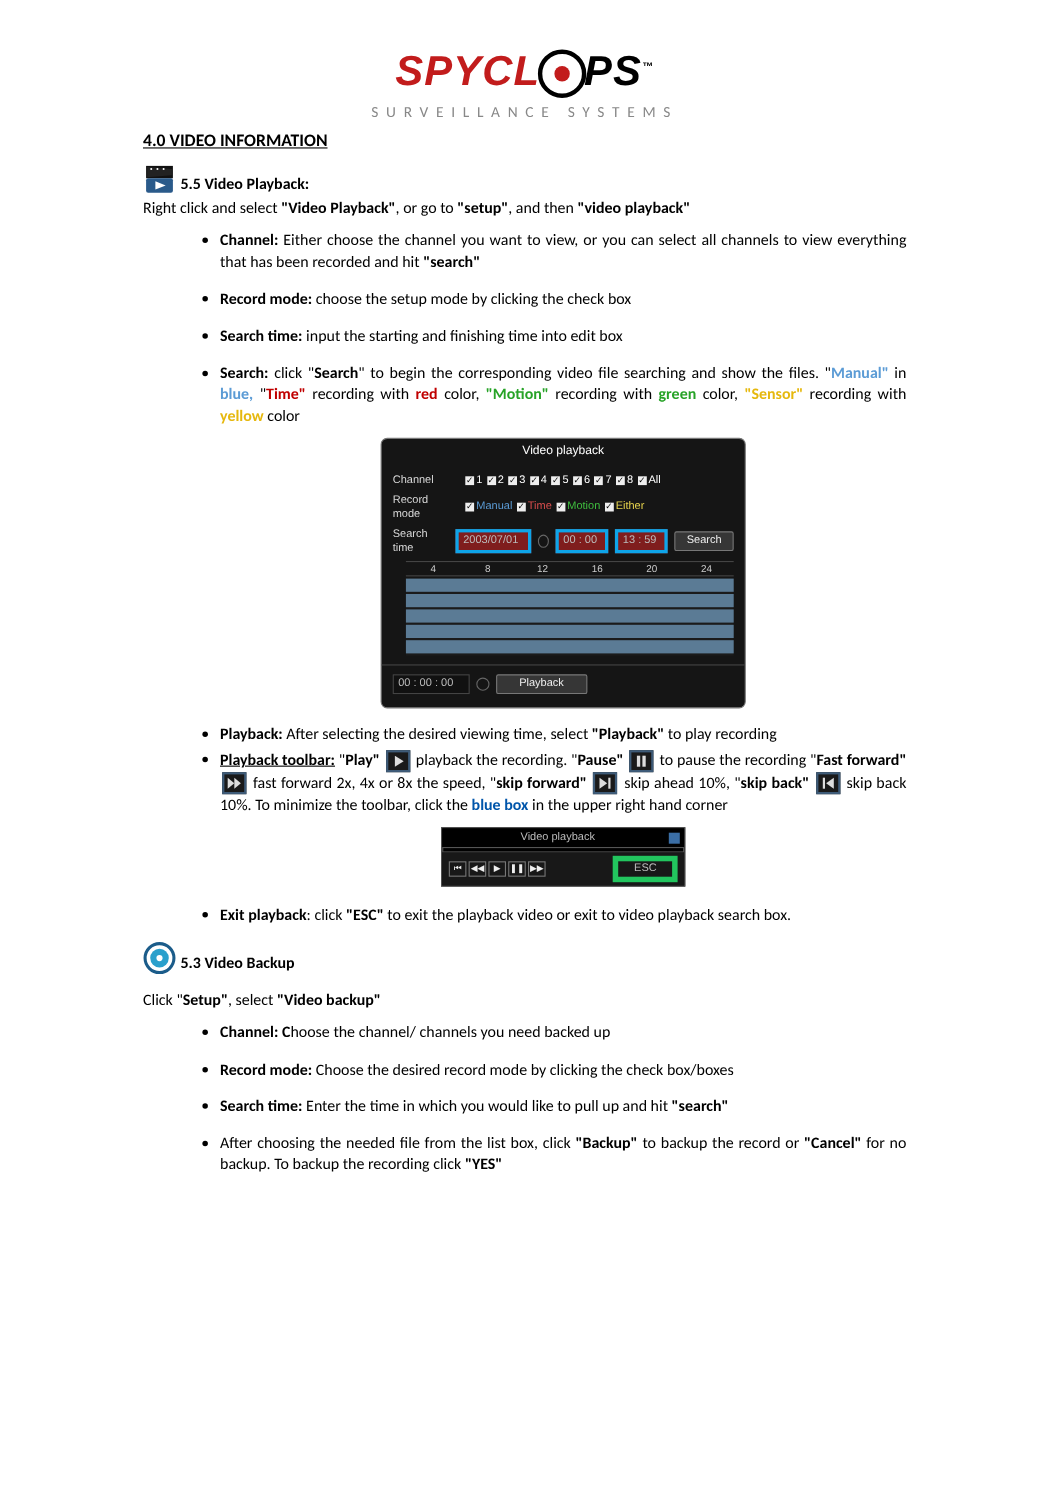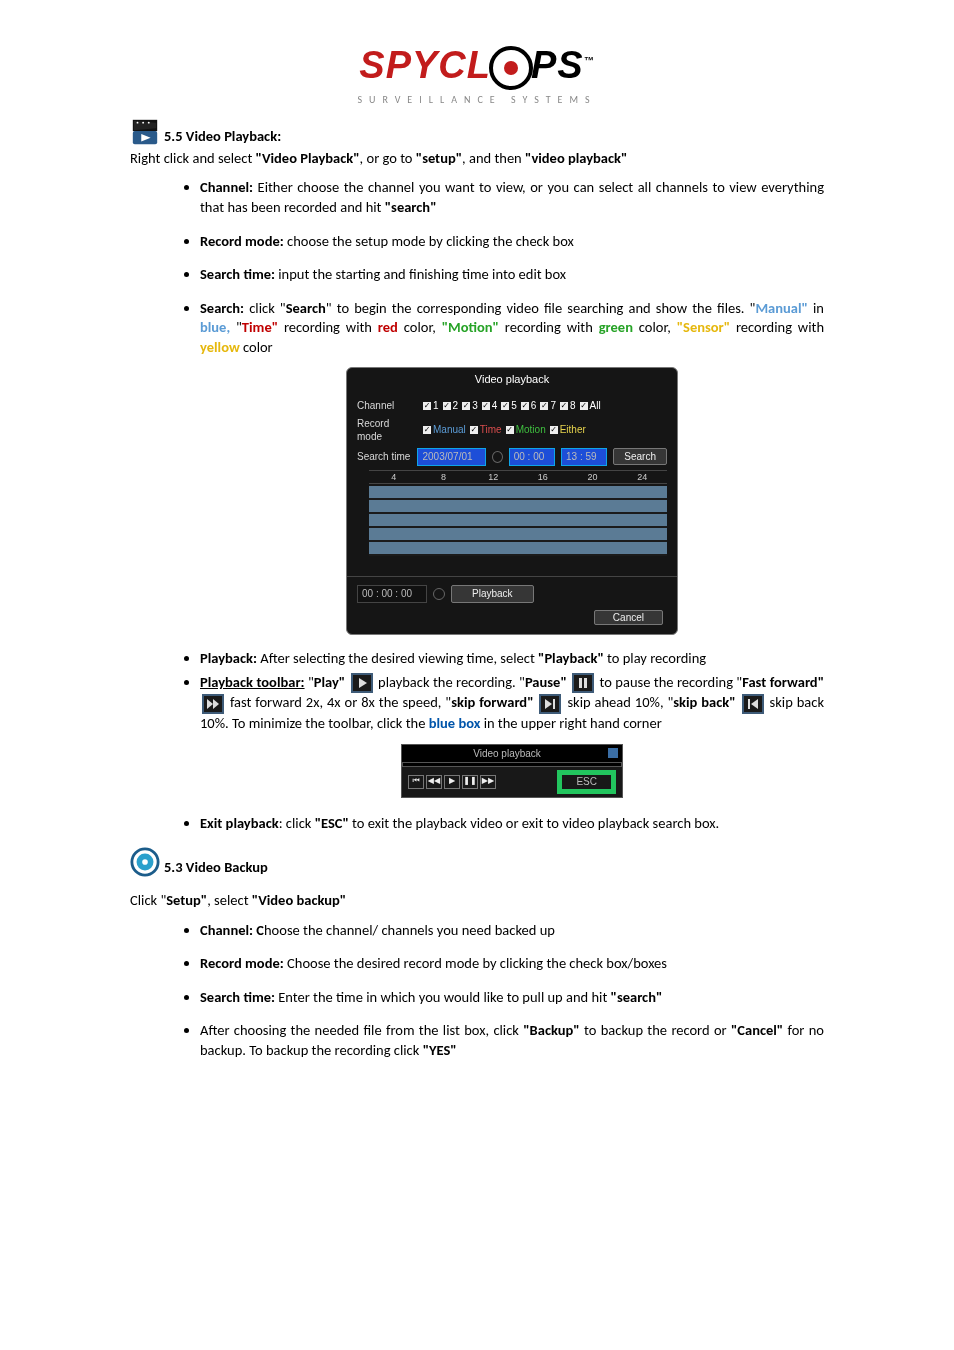--- a/index.html
+++ b/index.html
@@ -41,21 +41,21 @@
     border-radius: 50%;
     position: relative;
     margin: 0 -2px;
   }
   .logo-eye .pupil {
     position: absolute; top: 50%; left: 50%;
     width: 14px; height: 14px; background: #c21c1c;
     border-radius: 50%; transform: translate(-50%,-50%);
   }
   .logo-sub {
-    font-size: 10px;
+    font-size: 14px;
     letter-spacing: 7px;
     color: #888;
     margin-top: 2px;
   }
   h1.section {
     font-size: 16px;
     font-weight: bold;
     text-decoration: underline;
     margin: 6px 0 4px 0;
   }
@@ -121,21 +121,21 @@
   }
   .vp-ck .box {
     width: 8px; height: 8px; background: #eee; display: inline-block;
     color: #000; font-size: 8px; line-height: 8px; text-align: center;
   }
   .mode-manual { color: #5b9bd5; }
   .mode-time { color: #d94d4d; }
   .mode-motion { color: #3fbf3f; }
   .mode-sensor { color: #e6d34d; }
   .vp-input {
-    background: #1d4ed8; border: 1px solid #0ea5e9; color: #bbb;
+    background: #7f1d1d; border: 3px solid #0ea5e9; color: #bbb;
     font-size: 10px; padding: 1px 4px; height: 14px;
   }
   .vp-btn {
     background: #363636; border: 1px solid #777; color: #eee;
     font-size: 10px; padding: 1px 10px; border-radius: 2px;
   }
   .vp-time-head {
     display: flex; border-top: 1px solid #444; border-bottom: 1px solid #444;
     margin-top: 4px;
   }
@@ -144,21 +144,21 @@
     height: 70px; position: relative; margin-left: 12px;
     background: #1b1b1b;
   }
   .vp-track {
     height: 12px; margin: 2px 0; background: #5b7b95;
   }
   .vp-bottom {
     display: flex; align-items: center; gap: 6px;
     padding: 8px 10px 2px 10px;
     border-top: 1px solid #444;
-    margin-top: 16px;
+    margin-top: 4px;
   }
   .vp-cancel {
     text-align: right; padding: 6px 14px 0 0;
   }
 
   
   .vp-mini {
     width: 220px;
     margin: 10px auto 16px auto;
     border: 1px solid #555;
@@ -217,20 +217,21 @@
 
   <div class="logo-wrap">
     <div class="logo">
       <span class="logo-main">
         <span class="red">SPYCL</span><span class="logo-eye"><span class="pupil"></span></span><span class="blk">PS</span><sup style="font-size:10px;color:#000;">™</sup>
       </span>
       <div class="logo-sub">SURVEILLANCE SYSTEMS</div>
     </div>
   </div>
 
+  <h1 class="section">4.0 VIDEO INFORMATION</h1>
 
   <div class="subhead">
     <span class="icon-box sect-icon">
       <svg viewBox="0 0 32 32">
           <rect x="3" y="3" width="26" height="12" fill="#111"></rect>
           <path d="M4 4 L28 6 L28 12 L4 14 Z" fill="#222"></path>
           <circle cx="8" cy="6" r="1" fill="#fff"></circle>
           <circle cx="14" cy="6" r="1" fill="#fff"></circle>
           <circle cx="20" cy="6" r="1" fill="#fff"></circle>
           <rect x="3" y="15" width="26" height="14" rx="2" fill="#2a5a8a"></rect>
@@ -346,23 +347,20 @@
               <div class="vp-track"></div>
               <div class="vp-track"></div>
             </div>
           </div>
         </div>
         <div class="vp-bottom">
           <span class="vp-input" style="width:60px;background:#111;border:1px solid #444;">00 : 00 : 00</span>
           <span style="width:10px;height:10px;border:1px solid #666;border-radius:50%;"></span>
           <span class="vp-btn" style="padding:1px 20px;">Playback</span>
         </div>
-        <div class="vp-cancel">
-          <span class="vp-btn" style="padding:1px 18px;">Cancel</span>
-        </div>
       </div>
     </li>
 
     <li class="tight">
       <b>Playback:</b><span>  After selecting the desired viewing time, select </span><b>"Playback"</b><span>  to play recording</span>
     </li>
 
     <li>
       <b style="text-decoration: underline;">Playback toolbar:</b><span>   "</span><b>Play"</b>
       <span class="inline-icon"><svg viewBox="0 0 18 16">

